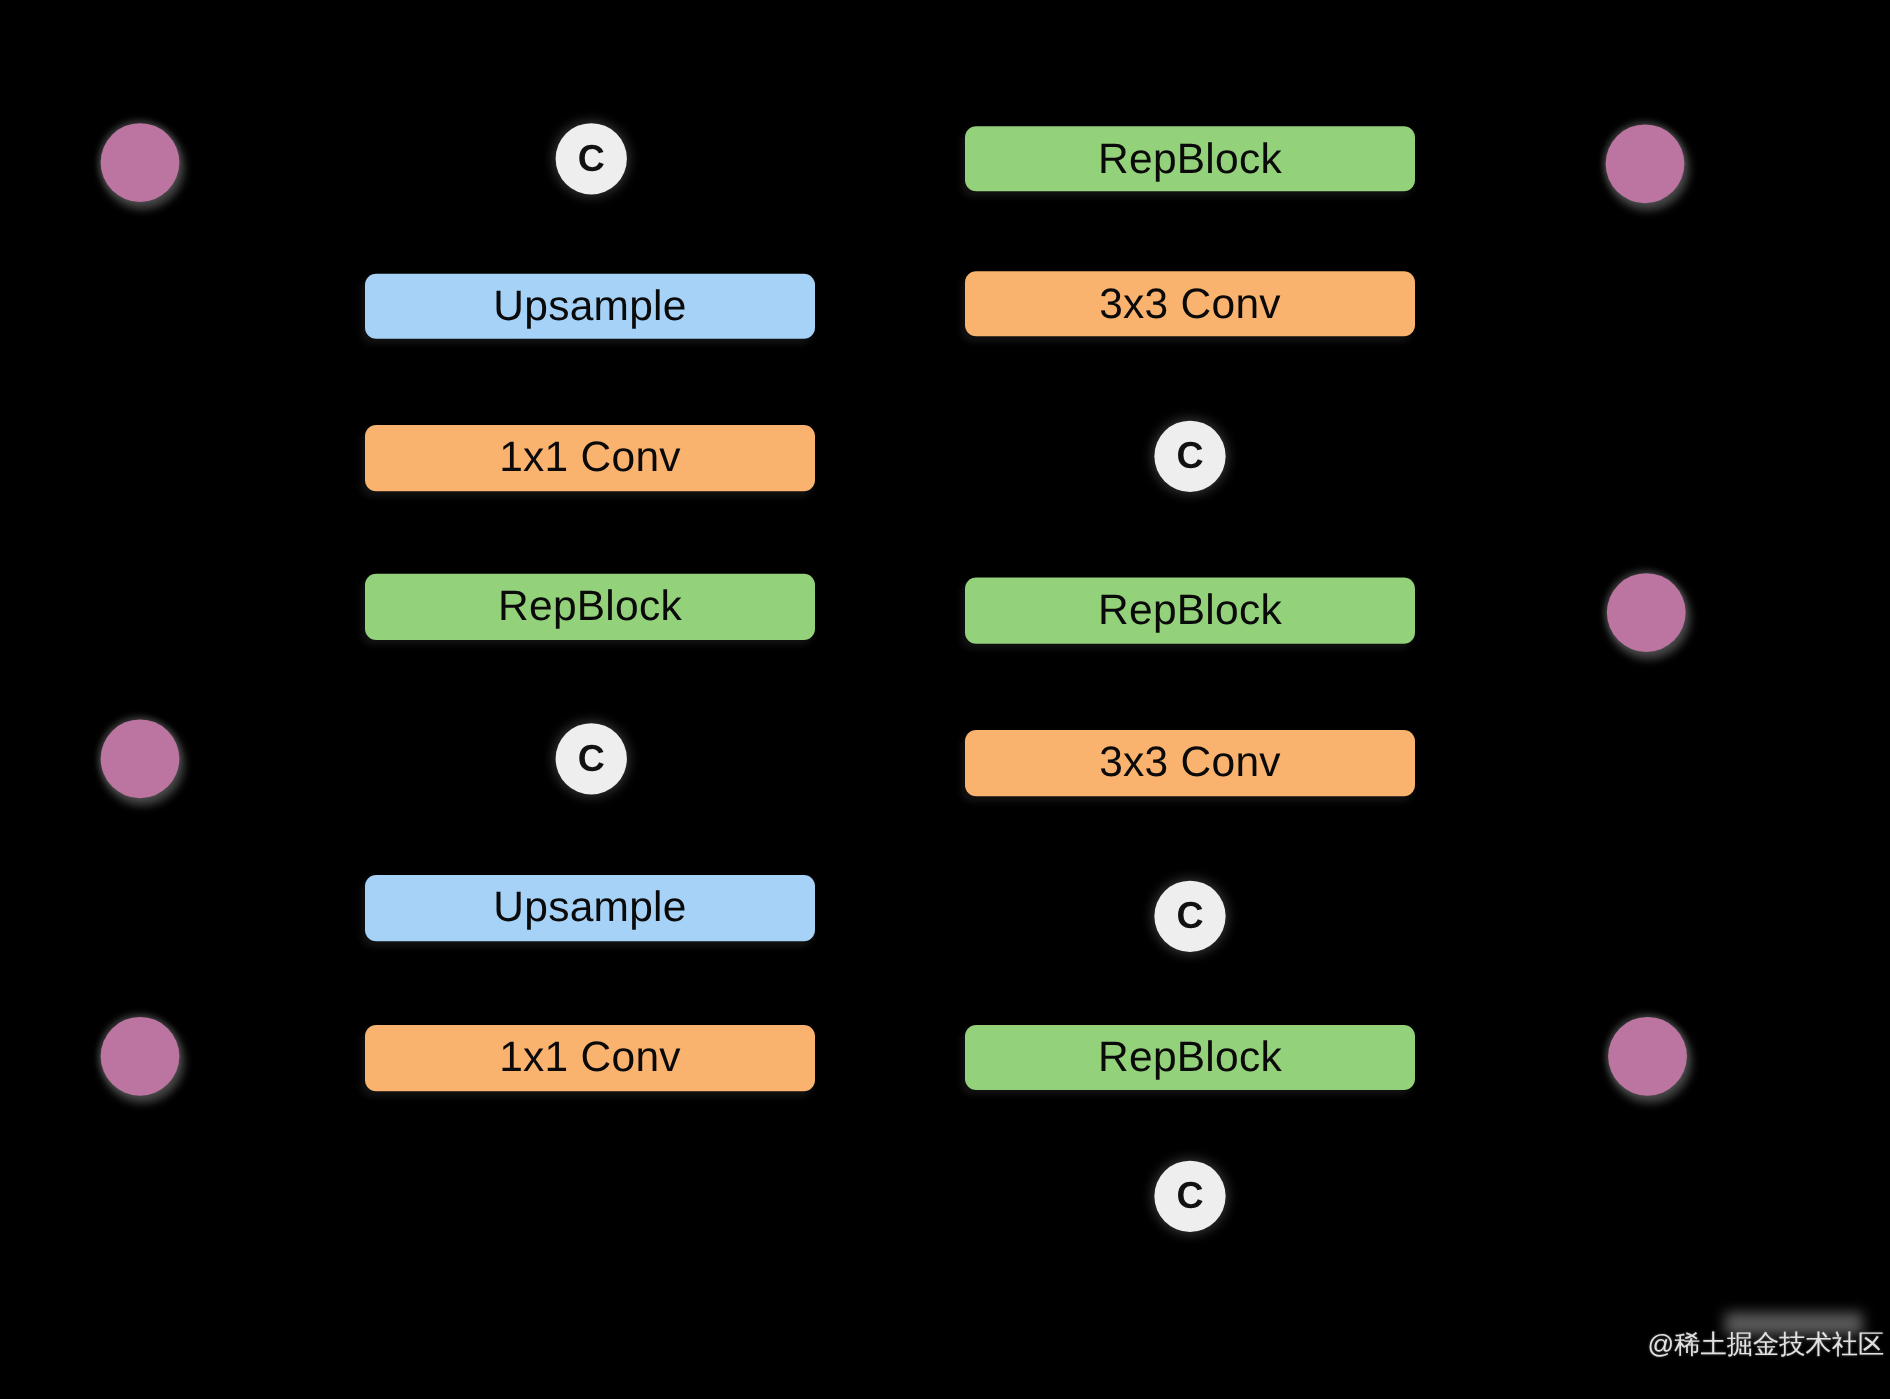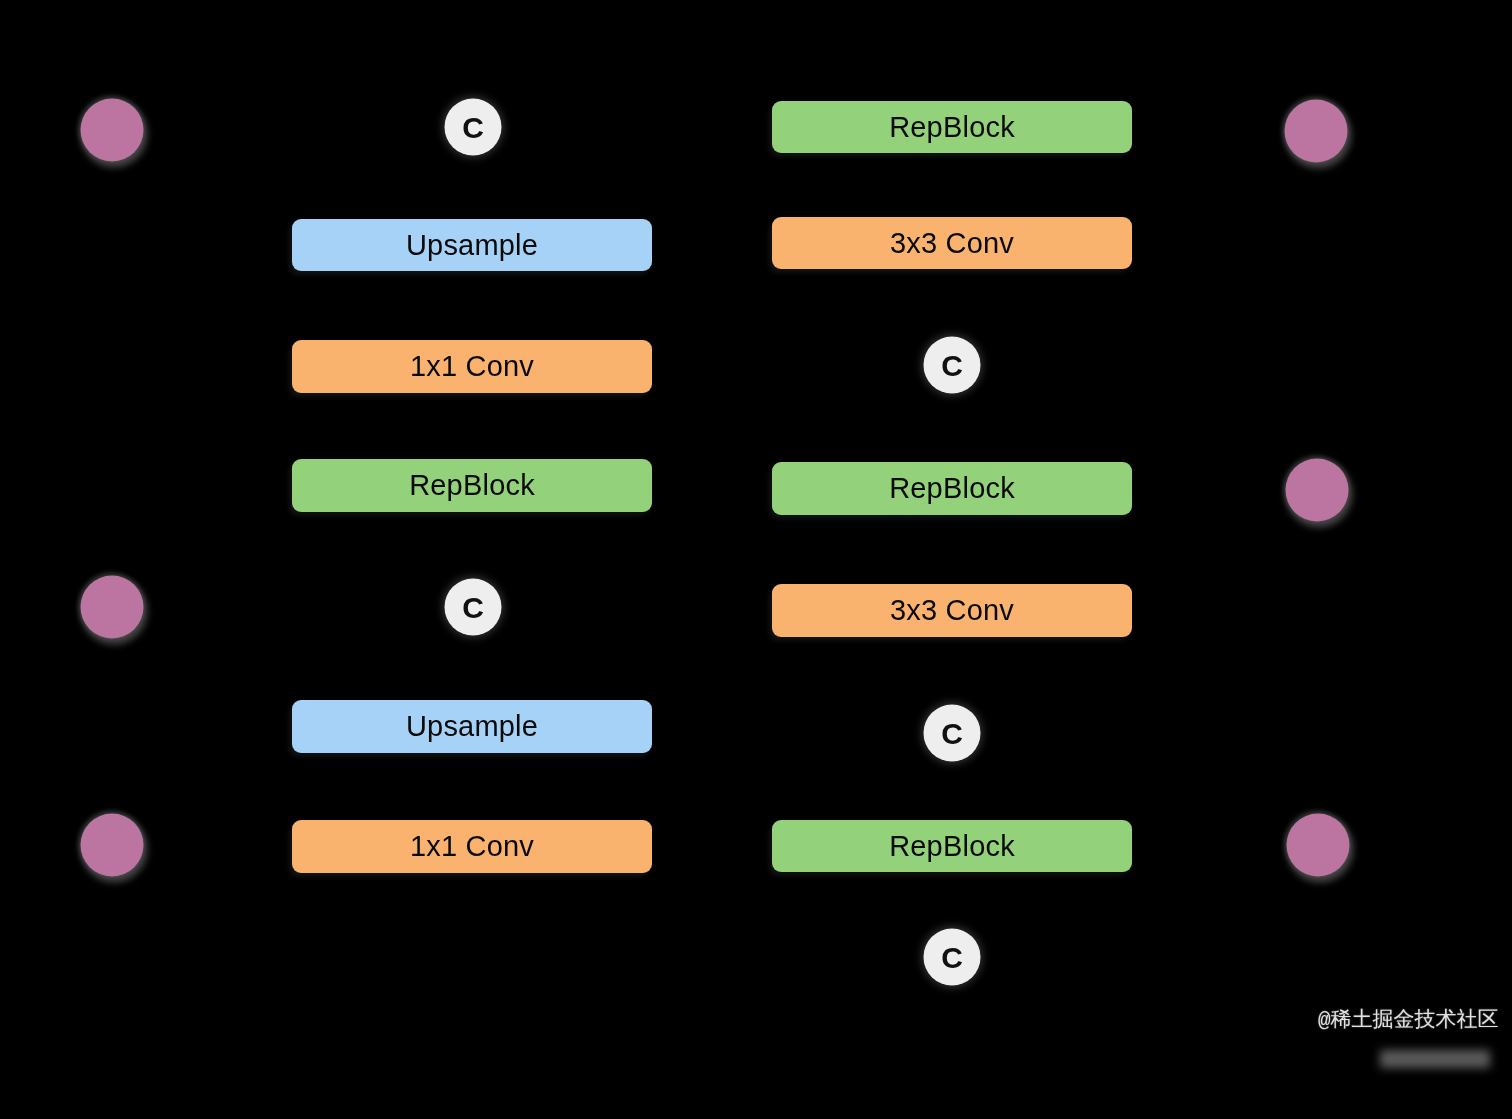--- a/index.html
+++ b/index.html
@@ -14,21 +14,21 @@
     height: 1119px;
     overflow: hidden;
     background: #000000;
   }
   .block {
     position: absolute;
     display: flex;
     align-items: center;
     justify-content: center;
     border-radius: 9px;
-    font-size: 29px;
+    font-size: 34px;
     font-weight: 500;
     letter-spacing: 0.2px;
     color: #0a0a0a;
     box-shadow: -3px 4px 5px rgba(70,70,70,0.25), 0 0 0 1px rgba(0,0,0,0.85);
   }
   .concat-node {
     position: absolute;
     width: 57px;
     height: 57px;
     border-radius: 50%;
@@ -46,27 +46,26 @@
     width: 63px;
     height: 63px;
     border-radius: 50%;
     transform: translate(-50%, -50%);
     box-shadow: 2px 4px 7px 2px rgba(150,150,150,0.45),
                 -1px -2px 5px 1px rgba(150,150,150,0.28);
   }
   .watermark {
     position: absolute;
     left: 1318px;
-    top: 1005px;
+    top: 1061px;
     font-size: 21px;
     color: #e2e2e2;
     white-space: nowrap;
     text-shadow: 0 0 2px rgba(120,120,120,0.8);
     z-index: 3;
-    font-family: Liberation Mono, monospace;
   }
   .watermark-smear {
     position: absolute;
     left: 1380px;
     top: 1050px;
     width: 110px;
     height: 18px;
     background: rgba(200,200,200,0.45);
     filter: blur(5px);
     z-index: 2;

